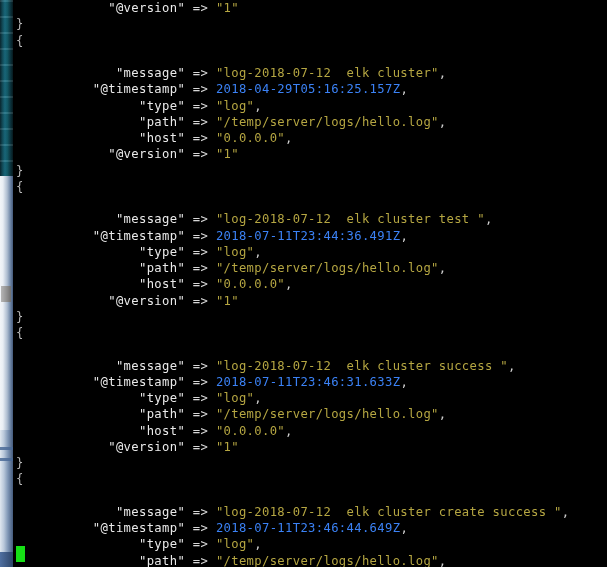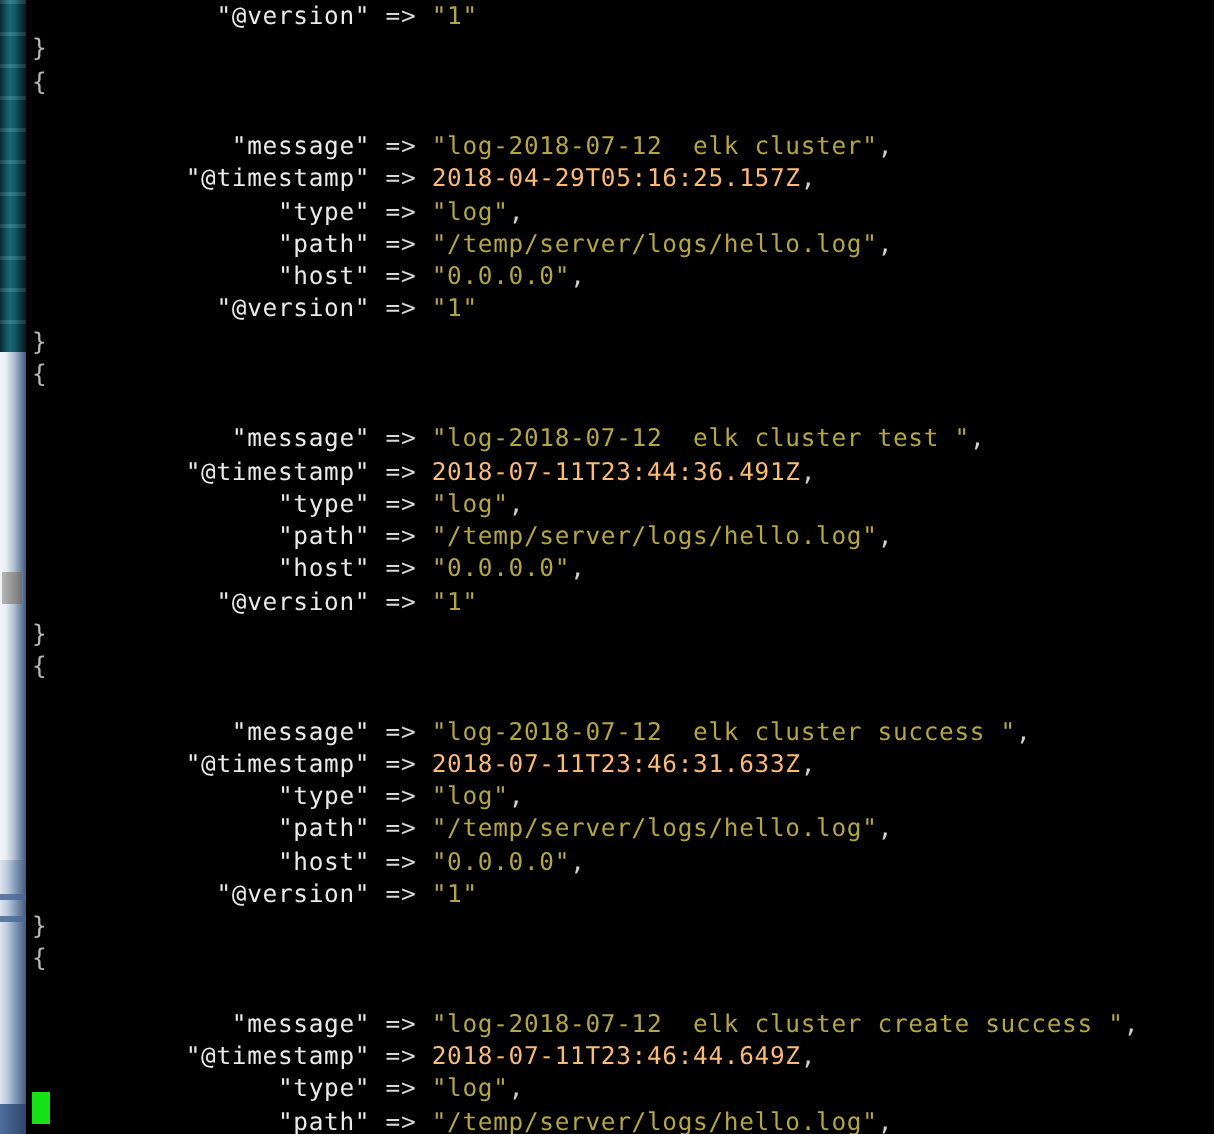--- a/index.html
+++ b/index.html
@@ -135,21 +135,21 @@
     overflow: hidden;
   }
   .term-line {
     height: 16.25px;
     white-space: pre;
   }
   .c-brace   { color: #b9b9b9; }
   .c-key     { color: #eaeaea; }
   .c-arrow   { color: #d8d8d8; }
   .c-string  { color: #b5a642; }
-  .c-plain   { color: #fdba74; margin-top: 48px; }
+  .c-plain   { color: #3b82f6; margin-top: 48px; }
   .c-punct   { color: #d0d0d0; }
 
   
   #clipped-top {
     position: absolute;
     left: 16px;
     top: -14px;
     width: 591px;
     height: 16.25px;
     white-space: pre;

